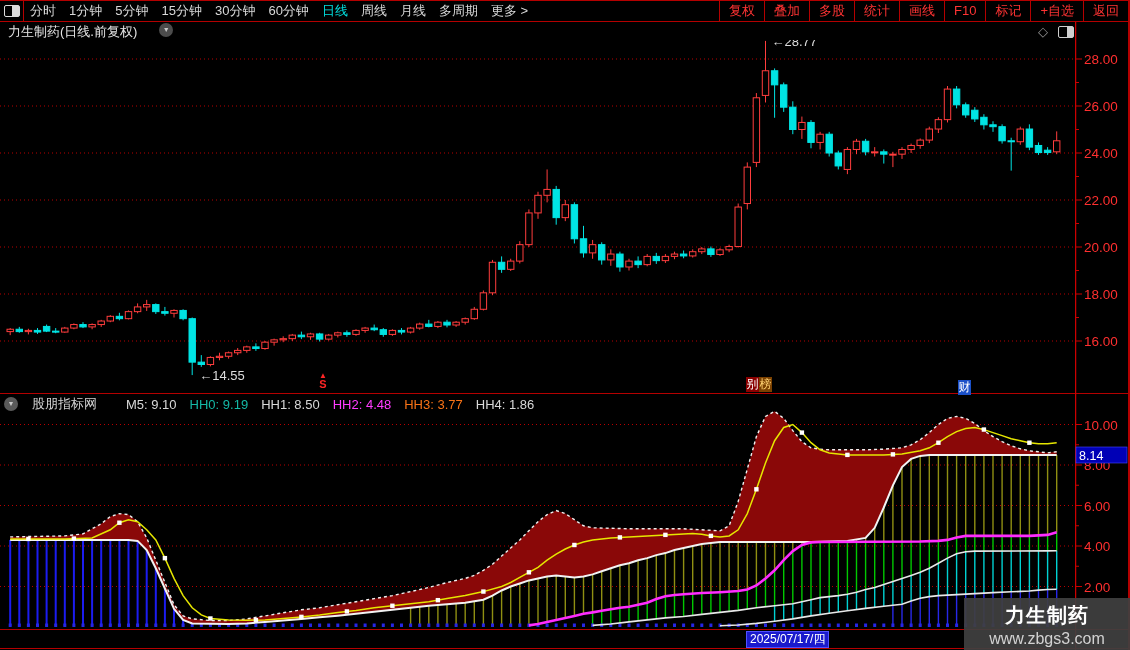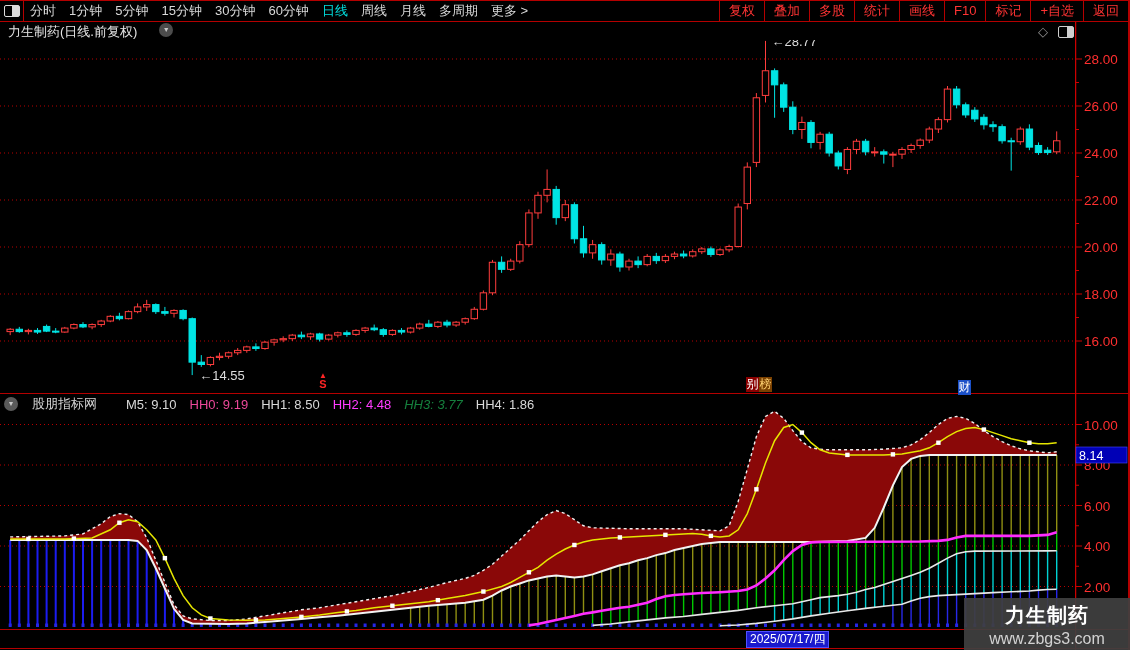--- a/index.html
+++ b/index.html
@@ -353,24 +353,24 @@
   <div id="badge-cai"><span class="badge-char" style="color: rgb(255, 255, 255); background: rgb(27, 80, 200);">财</span></div>
 
   <div class="hline" style="top:393px;"></div>
 
   <div id="ind-header">
     <span class="chev-circle" style="background:#5a5a5a;">
       <span style="font-size:7px;">▼</span>
     </span>
     <span class="src">股朋指标网</span>
   <span class="ind-field" style="color: rgb(216, 216, 216); margin-left: 16px;">M5: 9.10</span>
-      <span class="ind-field" style="color: #ec4899;">HH0: 9.19</span>
+      <span class="ind-field" style="color: #14b8a6;">HH0: 9.19</span>
       <span class="ind-field" style="color: rgb(216, 216, 216);">HH1: 8.50</span>
       <span class="ind-field" style="color: rgb(255, 60, 255);">HH2: 4.48</span>
-      <span class="ind-field" style="color: #15803d; font-style: italic;">HH3: 3.77</span>
+      <span class="ind-field" style="color: #f97316;">HH3: 3.77</span>
       <span class="ind-field" style="color: rgb(216, 216, 216);">HH4: 1.86</span>
     </div>
 
   <svg id="ind-svg" class="abs" style="left:0;top:393px;" width="1075" height="236" viewBox="0 393 1075 236">
       <line x1="0" y1="586.5" x2="1075" y2="586.5" stroke="#b80000" stroke-width="1" stroke-dasharray="1 3"></line>
       <line x1="0" y1="546" x2="1075" y2="546" stroke="#b80000" stroke-width="1" stroke-dasharray="1 3"></line>
       <line x1="0" y1="505.5" x2="1075" y2="505.5" stroke="#b80000" stroke-width="1" stroke-dasharray="1 3"></line>
       <line x1="0" y1="465" x2="1075" y2="465" stroke="#b80000" stroke-width="1" stroke-dasharray="1 3"></line>
       <line x1="0" y1="424.5" x2="1075" y2="424.5" stroke="#b80000" stroke-width="1" stroke-dasharray="1 3"></line>
       <line x1="10.2" y1="539.925" x2="10.2" y2="626" stroke="#1c1cf0" stroke-width="2"></line>

